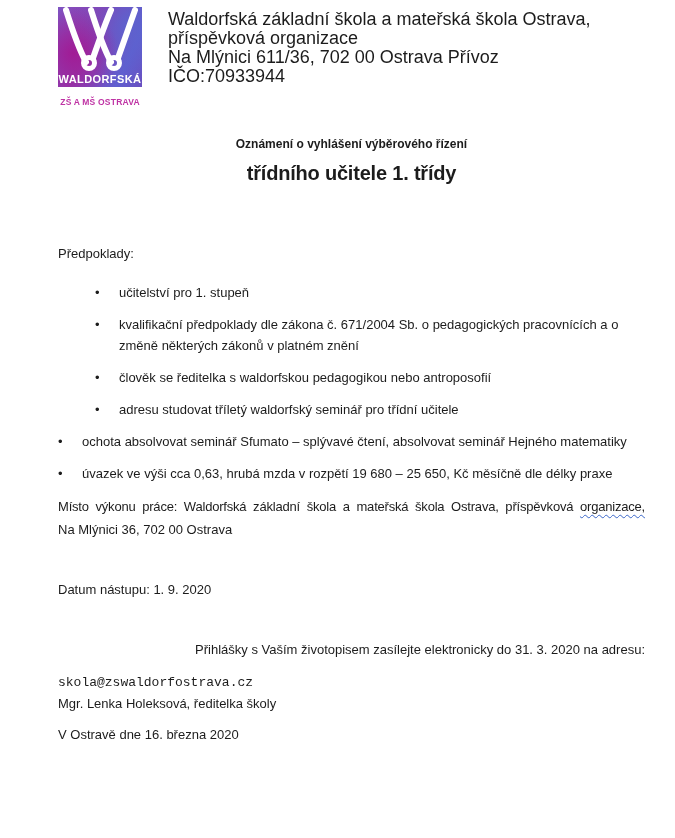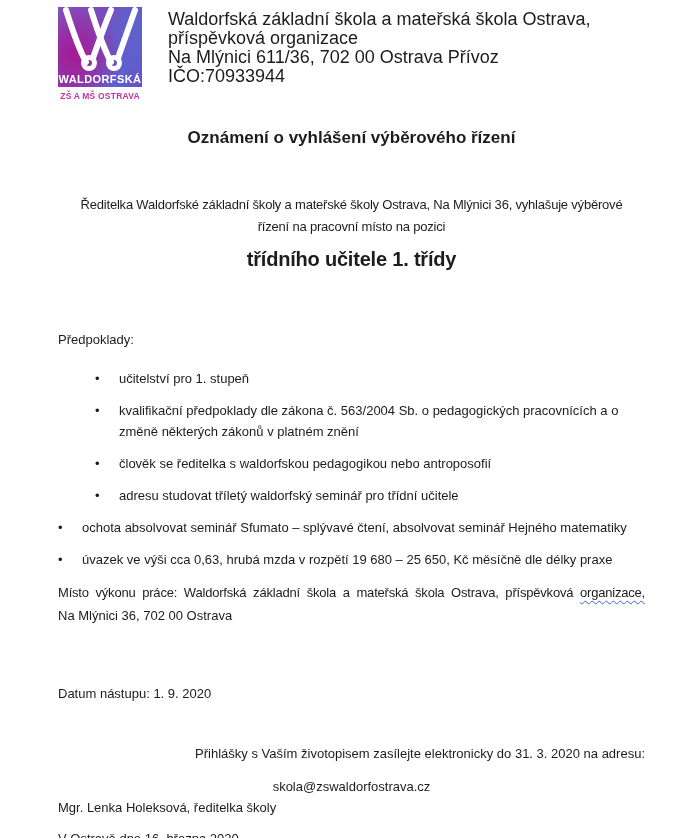--- a/index.html
+++ b/index.html
@@ -30,30 +30,30 @@
   .logo-square svg { position: absolute; top: 0; left: 0; }
   .logo-title {
     position: absolute; bottom: 1px; left: 0; right: 0;
     text-align: center;
     color: #ffffff; font-weight: bold; font-size: 11px; letter-spacing: 0.4px;
     line-height: 13px; white-space: nowrap;
   }
   .logo-sub {
     width: 84px; text-align: center;
     color: #bf33a4; font-weight: bold; font-size: 8.5px; letter-spacing: 0.2px;
-    line-height: 13px; margin-top: 3px; white-space: nowrap;
+    line-height: 13px; margin-top: 9px; white-space: nowrap;
   }
   .header-text { margin-left: 26px; padding-top: 5px; font-size: 18px; line-height: 19px; }
 
   
   .doc-title {
     margin-top: 27px;
     text-align: center;
     font-weight: bold;
-    font-size: 17px; line-height: 16px;
+    font-size: 12px; line-height: 16px;
   }
   .intro { margin-top: 48px; text-align: center; line-height: 22px; letter-spacing: -0.2px; }
   .intro div { white-space: nowrap; }
   .position-title {
     margin-top: 8px;
     text-align: center;
     font-weight: bold; 
     font-size: 20px; line-height: 26px;
     letter-spacing: -0.2px;
   }
@@ -69,25 +69,25 @@
   
   .workplace { margin-top: 7px; line-height: 23px; }
   .wp-line1 { text-align: justify; text-align-last: justify; letter-spacing: -0.2px; }
   .squiggle {
     text-decoration-line: underline;
     text-decoration-style: wavy;
     text-decoration-color: #3a66c8;
     text-decoration-thickness: 1px;
     text-underline-offset: 3px;
   }
-  .start-date { margin-top: 56px; line-height: 21px; }
+  .start-date { margin-top: 38px; line-height: 21px; }
 
   
   .apply-line { margin-top: 39px; text-align: right; line-height: 21px; white-space: nowrap; }
-  .email-line { margin-top: 12px; text-align: center; line-height: 21px; }
+  .email-line { margin-top: 12px; text-align: left; line-height: 21px; font-family: Liberation Mono, monospace; }
 
   
   .sig-name { margin-top: 0; line-height: 21px; }
   .sig-place { margin-top: 10px; line-height: 21px; }
 </style>
 </head>
 <body>
 
 <div class="page">
 
@@ -111,37 +111,33 @@
     <div class="header-text">
       <div>Waldorfská základní škola a mateřská škola Ostrava,</div>
       <div>příspěvková organizace</div>
       <div>Na Mlýnici 611/36, 702 00 Ostrava Přívoz</div>
       <div>IČO:70933944</div>
     </div>
   </div>
 
   <div class="doc-title">Oznámení o vyhlášení výběrového řízení</div>
 
-  <div class="intro">
-    <div>Ředitelka Waldorfské základní školy a mateřské školy Ostrava, Na Mlýnici 36, vyhlašuje výběrové</div>
-    <div>řízení na pracovní místo na pozici</div>
-  </div>
 
   <div class="position-title">třídního učitele 1. třídy</div>
 
   <div class="req-heading">Předpoklady:</div>
 
   <div class="bullets">
     <div class="bullet indent">
       <span class="dot">•</span>
       <span class="txt">učitelství pro 1. stupeň</span>
     </div>
     <div class="bullet indent">
       <span class="dot">•</span>
-      <span class="txt">kvalifikační předpoklady dle zákona č. 563/2004 Sb. o pedagogických pracovnících a o změně některých zákonů v platném znění</span>
+      <span class="txt">kvalifikační předpoklady dle zákona č. 671/2004 Sb. o pedagogických pracovnících a o změně některých zákonů v platném znění</span>
     </div>
     <div class="bullet indent">
       <span class="dot">•</span>
       <span class="txt">člověk se ředitelka s waldorfskou pedagogikou nebo antroposofií</span>
     </div>
     <div class="bullet indent">
       <span class="dot">•</span>
       <span class="txt">adresu studovat tříletý waldorfský seminář pro třídní učitele</span>
     </div>
     <div class="bullet">

